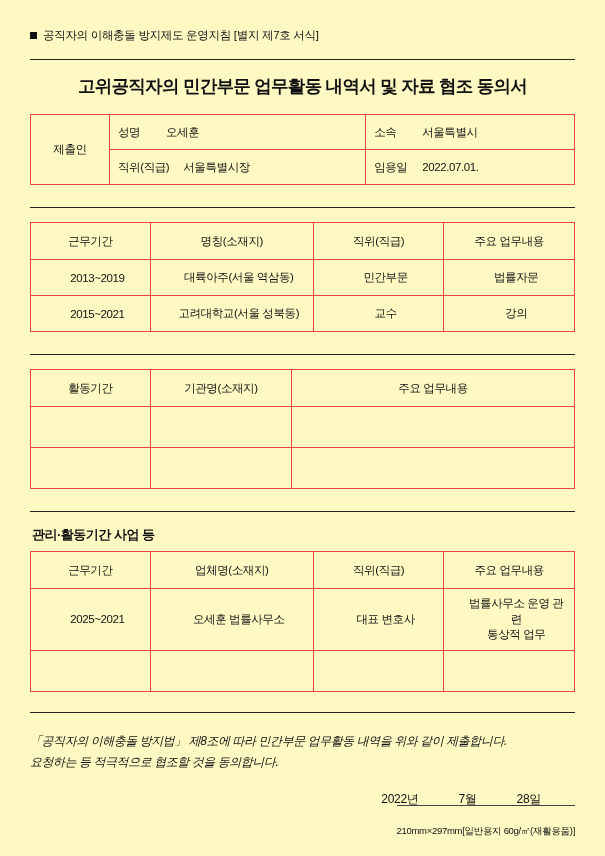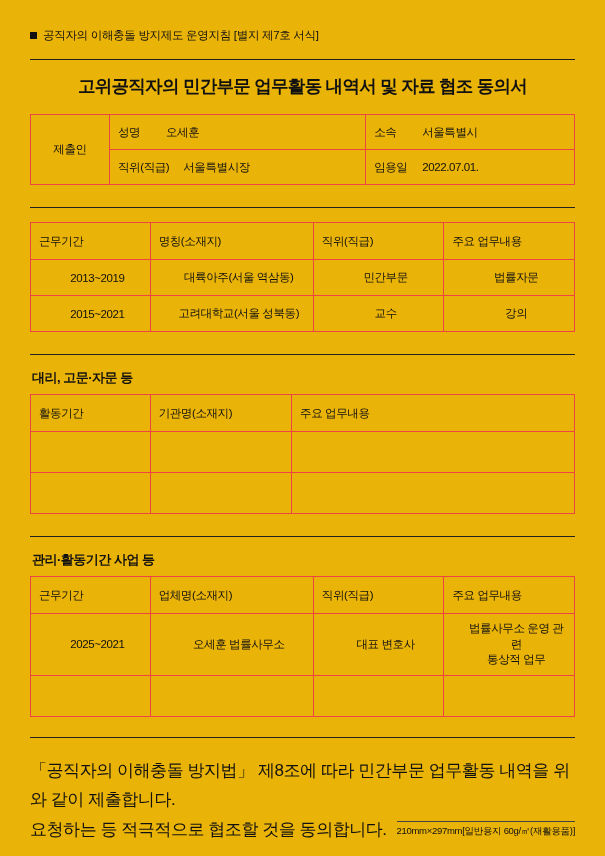--- a/index.html
+++ b/index.html
@@ -14,21 +14,21 @@
     color: #111;
     position: relative;
     overflow: hidden;
   }
   .page {
     position: relative;
     width: 605px;
     height: 856px;
     padding: 0;
     box-sizing: border-box;
-    background: #eab308;
+    background: #fef9c3;
   }
   .content {
     padding: 28px 30px 0 30px;
     box-sizing: border-box;
   }
 
   
   .doc-tag {
     font-size: 11.5px;
     letter-spacing: -0.3px;
@@ -94,40 +94,41 @@
     font-size: 13px;
     font-weight: bold;
     letter-spacing: -0.5px;
     margin: 0 0 7px 2px;
   }
   .section {
     margin-top: 22px;
   }
 
   .grid-table th {
-    text-align: left;
+    text-align: center;
     height: 22px;
   }
   .grid-table td {
     text-align: center;
     height: 21px;
     padding-left: 22px;
   }
   .grid-table td.empty {
     height: 26px;
   }
   .two-line {
     line-height: 1.35;
   }
 
   .statement {
     margin-top: 18px;
-    font-size: 17px;
+    font-size: 12px;
     line-height: 1.75;
     letter-spacing: -0.45px;
+    font-style: italic;
   }
   .statement .indent {
     text-indent: 10px;
   }
 
   .date-line {
     margin-top: 18px;
     font-size: 12px;
     letter-spacing: -0.3px;
     display: flex;
@@ -136,21 +137,21 @@
     padding-right: 34px;
   }
 
   .footer-note {
     position: absolute;
     right: 30px;
     bottom: 18px;
     font-size: 9.5px;
     letter-spacing: -0.3px;
     border-top: 1px solid #444;
-    padding-top: 3px;
+    padding-top: 19px;
     color: #111;
     margin-left: 28px;
   }
 </style>
 </head>
 <body>
 
 <div class="page">
   <div class="content">
 
@@ -208,21 +209,20 @@
             <td>고려대학교(서울 성북동)</td>
             <td>교수</td>
             <td>강의</td>
           </tr>
         </tbody>
       </table>
     </div>
 
     <div class="section">
       <hr class="rule">
-      <div class="section-head">대리, 고문·자문 등</div>
       <table class="grid-table">
         <thead>
           <tr>
             <th style="width:22%">활동기간</th>
             <th style="width:26%">기관명(소재지)</th>
             <th style="width:52%">주요 업무내용</th>
           </tr>
         </thead>
         <tbody>
           <tr>

